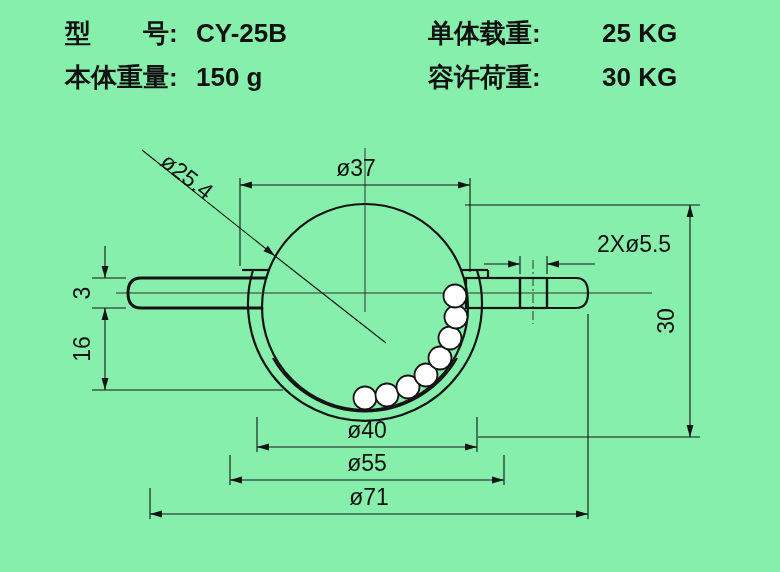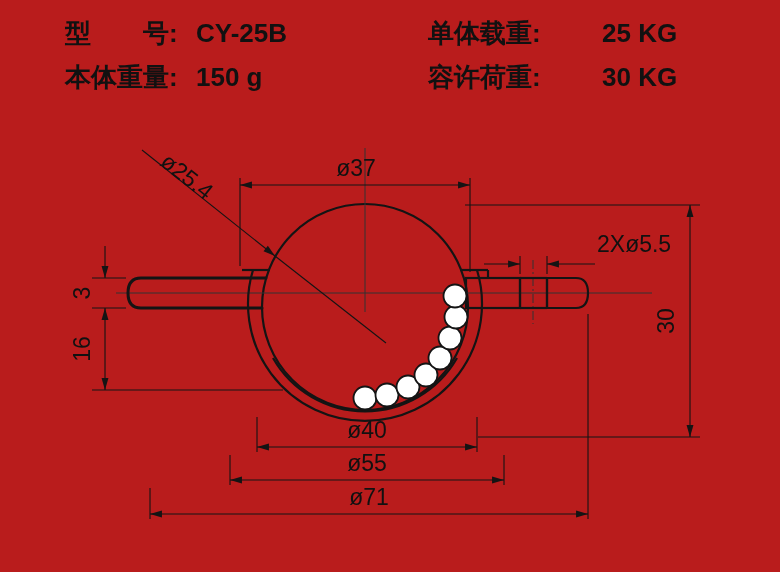--- a/index.html
+++ b/index.html
@@ -1,16 +1,16 @@
 <!DOCTYPE html>
 <html><head>
 <meta charset="utf-8">
 <style>
   html,body{margin:0;padding:0;background:#ffffff;}
-  .page{position:relative;width:780px;height:572px;background:#b91c1c;overflow:hidden;}
+  .page{position:relative;width:780px;height:572px;background:#86efac;overflow:hidden;}
   svg{display:block;}
   .hdr{font-family:"Liberation Sans",sans-serif;font-size:26px;font-weight:bold;fill:#111;}
   .dim{font-family:"Liberation Sans",sans-serif;font-size:23px;font-weight:normal;fill:#111;}
   .thick{stroke:#141414;stroke-width:3;fill:none;stroke-linecap:round;}
   .med{stroke:#141414;stroke-width:2.2;fill:none;}
   .thin{stroke:#141414;stroke-width:1.1;fill:none;}
   .cl{stroke:#333;stroke-width:1;fill:none;}
 </style>
 </head>
 <body>

